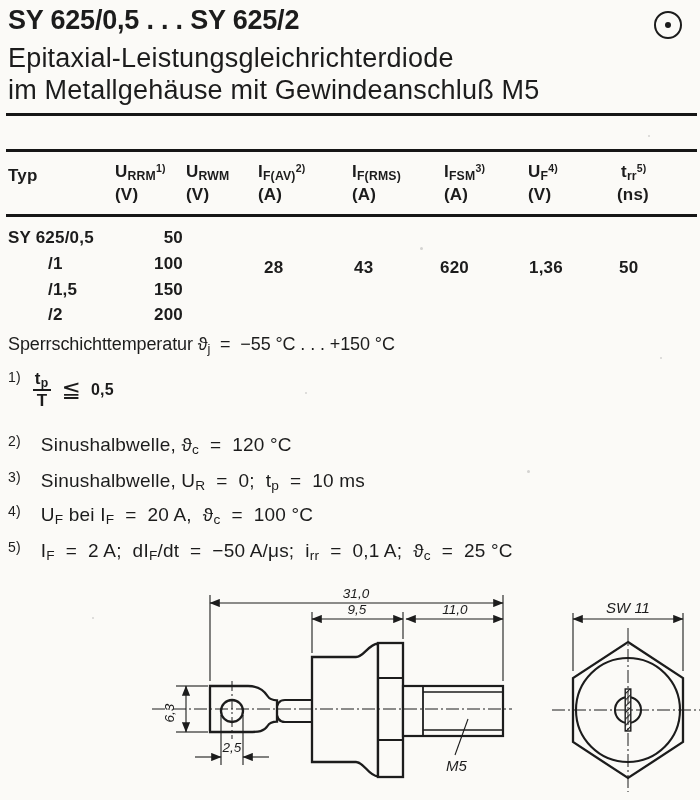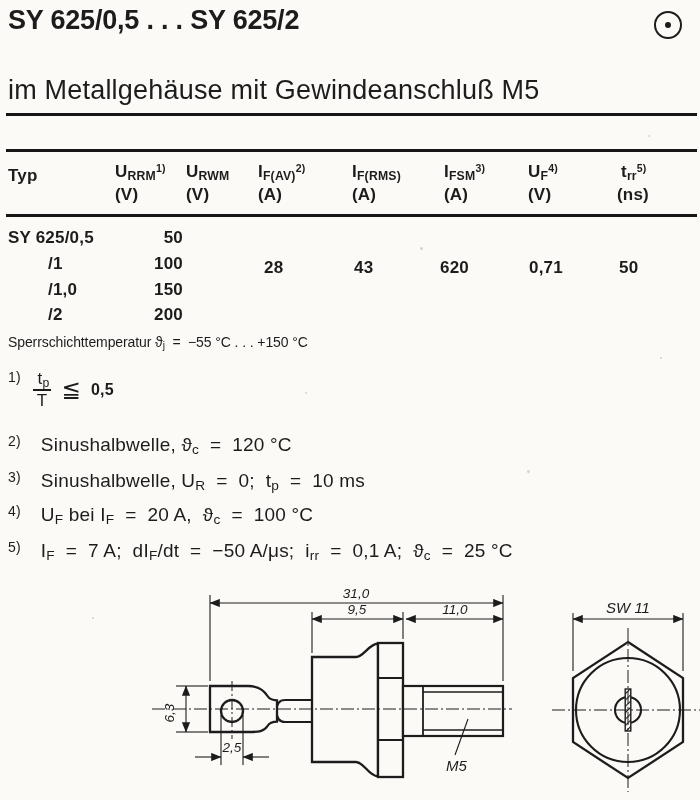--- a/index.html
+++ b/index.html
@@ -14,47 +14,48 @@
   .subtitle{font-size:27px;font-weight:400;letter-spacing:0.2px;white-space:pre;}
   .logo{width:24px;height:24px;border:2.5px solid #1c1c1c;border-radius:50%;}
   .logo .dot{position:absolute;left:50%;top:50%;width:6px;height:6px;margin:-3px 0 0 -3px;
     background:#1c1c1c;border-radius:50%;}
   .rule{background:#161616;}
   .th,.cell{font-size:17px;font-weight:700;letter-spacing:0.2px;}
   .th .unit{margin-top:3px;}
   sub{font-size:0.72em;vertical-align:baseline;position:relative;top:0.22em;}
   sup{font-size:0.62em;vertical-align:baseline;position:relative;top:-0.45em;}
   .val{width:68px;text-align:right;}
-  .bodyline{font-size:14px;font-weight:400;letter-spacing:-0.1px;white-space:pre-wrap;}
+  .bodyline{font-size:18px;font-weight:400;letter-spacing:-0.1px;white-space:pre-wrap;}
   .fn{font-size:19px;font-weight:400;letter-spacing:0.2px;display:flex;align-items:flex-start;}
   .fn .mark{font-size:14px;position:relative;top:-1px;flex:0 0 auto;}
   .fn .rich{white-space:pre-wrap;margin-left:20px;display:inline-block;}
   .fn1{align-items:center;}
   .fn1 .mark{align-self:flex-start;}
-  .frac{display:inline-flex;flex-direction:column;align-items:flex-end;margin-left:12px;
-    font-size:17px;font-weight:400;line-height:1.05;}
+  .frac{display:inline-flex;flex-direction:column;align-items:flex-start;margin-left:12px;
+    font-size:17px;font-weight:700;line-height:1.05;}
   .frac .den{border-top:2px solid #1c1c1c;padding:1px 4px 0 4px;}
   .frac .num{padding:0 2px 1px 2px;}
   .rel{font-size:23px;margin-left:10px;font-weight:400;}
   .fval{font-size:16px;font-weight:700;margin-left:10px;}
   .speck{position:absolute;background:#8d8d8d;border-radius:50%;opacity:0.35;}
   svg{position:absolute;overflow:visible;}
   svg text{fill:#1c1c1c;}
   .dimtxt{font:italic 13.5px "Liberation Sans","DejaVu Sans",sans-serif;}
   .dimbig{font:italic 15px "Liberation Sans","DejaVu Sans",sans-serif;}
 </style>
 </head>
 <body>
 
 <div class="page">
 
   <div class="abs title" style="left:8px;top:5px;">SY 625/0,5 . . . SY 625/2</div>
   <div class="abs logo" style="left:654px;top:11px;">
       <span class="dot"></span>
     </div>
+  <div class="abs subtitle" style="left:8px;top:43px;">Epitaxial-Leistungsgleichrichterdiode</div>
   <div class="abs subtitle" style="left:8px;top:75px;">im Metallgehäuse mit Gewindeanschluß M5</div>
 
   <div class="abs rule" style="left:6px;top:113px;width:691px;height:3px;"></div>
   <div class="abs rule" style="left:6px;top:149px;width:691px;height:3px;"></div>
 
   <div class="abs th" style="left:8px;top:166px;">Typ</div>
 
   <div class="abs th" style="left:115px;top:162px;">
     <div class="sym"><span>U</span><sub>RRM</sub><sup>1)</sup></div>
     <div class="unit">(V)</div>
@@ -83,29 +84,29 @@
     <div class="sym" style="padding-left:4px;"><span>t</span><sub>rr</sub><sup>5)</sup></div>
     <div class="unit">(ns)</div>
   </div>
 
   <div class="abs rule" style="left:6px;top:214px;width:691px;height:2.5px;"></div>
 
   <div class="abs cell" style="left:8px;top:228px;">SY 625/0,5</div>
   <div class="abs cell val" style="left:115px;top:228px;">50</div>
   <div class="abs cell" style="left:48px;top:254px;">/1</div>
   <div class="abs cell val" style="left:115px;top:254px;">100</div>
-  <div class="abs cell" style="left:48px;top:280px;">/1,0</div>
+  <div class="abs cell" style="left:48px;top:280px;">/1,5</div>
   <div class="abs cell val" style="left:115px;top:280px;">150</div>
   <div class="abs cell" style="left:48px;top:305px;">/2</div>
   <div class="abs cell val" style="left:115px;top:305px;">200</div>
 
   <div class="abs cell" style="left:264px;top:258px;">28</div>
   <div class="abs cell" style="left:354px;top:258px;">43</div>
   <div class="abs cell" style="left:440px;top:258px;">620</div>
-  <div class="abs cell" style="left:529px;top:258px;">0,71</div>
+  <div class="abs cell" style="left:529px;top:258px;">1,36</div>
   <div class="abs cell" style="left:619px;top:258px;">50</div>
 
   <div class="abs bodyline" style="left:8px;top:334px;"><span>Sperrschichttemperatur </span><span>ϑ</span><sub>j</sub><span>  =  −55 °C . . . +150 °C</span></div>
 
   <div class="abs fn fn1" style="left:8px;top:370px;">
     <sup class="mark">1)</sup>
     <span class="frac">
       <span class="num"><span>t</span><sub>p</sub></span>
       <span class="den">T</span>
     </span>
@@ -120,21 +121,21 @@
   <div class="abs fn" style="left:8px;top:470px;">
     <sup class="mark">3)</sup>
     <span class="rich"><span>Sinushalbwelle, U</span><sub>R</sub><span>  =  0;  t</span><sub>p</sub><span>  =  10 ms</span></span>
   </div>
   <div class="abs fn" style="left:8px;top:504px;">
     <sup class="mark">4)</sup>
     <span class="rich"><span>U</span><sub>F</sub><span> bei I</span><sub>F</sub><span>  =  20 A,  </span><span>ϑ</span><sub>c</sub><span>  =  100 °C</span></span>
   </div>
   <div class="abs fn" style="left:8px;top:540px;">
     <sup class="mark">5)</sup>
-    <span class="rich"><span>I</span><sub>F</sub><span>  =  7 A;  dI</span><sub>F</sub><span>/dt  =  −50 A/μs;  i</span><sub>rr</sub><span>  =  0,1 A;  </span><span>ϑ</span><sub>c</sub><span>  =  25 °C</span></span>
+    <span class="rich"><span>I</span><sub>F</sub><span>  =  2 A;  dI</span><sub>F</sub><span>/dt  =  −50 A/μs;  i</span><sub>rr</sub><span>  =  0,1 A;  </span><span>ϑ</span><sub>c</sub><span>  =  25 °C</span></span>
   </div>
 
   <svg style="left:150px;top:583px;" width="372" height="215" viewBox="0 0 372 215">
     <defs>
       <marker id="ar1" viewBox="0 0 10 8" refX="9.5" refY="4" markerWidth="9.5" markerHeight="7.5" orient="auto-start-reverse">
         <path d="M0,0 L10,4 L0,8 z" fill="#1c1c1c"></path>
       </marker>
     </defs>
 
     <path d="M162,117 L135,117 C128.5,117 126.5,121 126.5,128 C126.5,135 128.5,139 135,139 L162,139" fill="#fbfaf7" stroke="#1c1c1c" stroke-width="2.2"></path>

